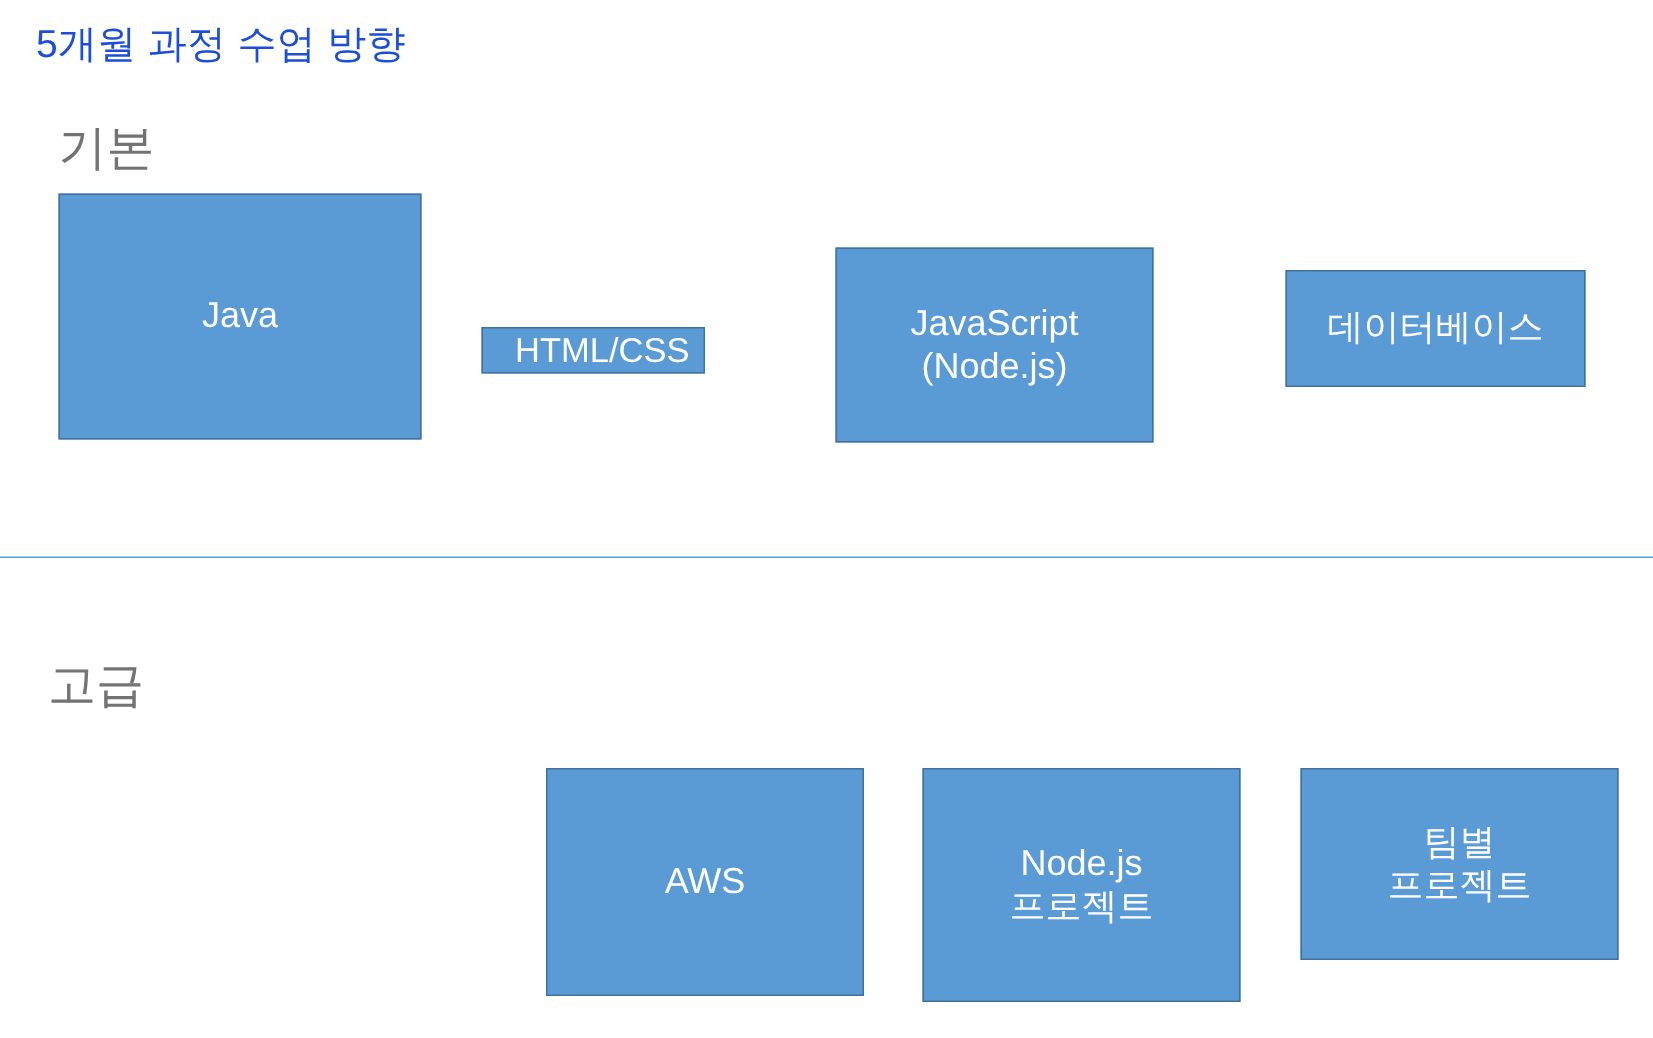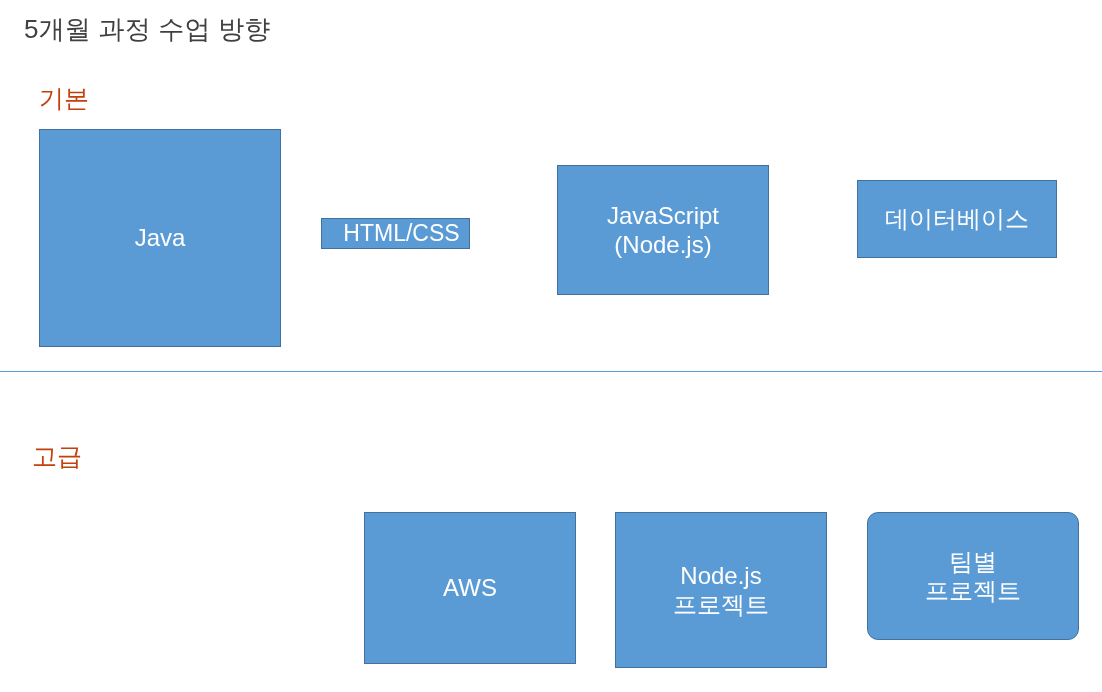--- a/index.html
+++ b/index.html
@@ -21,29 +21,29 @@
     background: #ffffff;
   }
 
   
   .slide-title {
     position: absolute;
     left: 24px;
     top: 13px;
     font-size: 26px;
     line-height: 32px;
-    color: #404040;
+    color: #1d4ed8;
     white-space: nowrap;
     letter-spacing: 0.2px;
   }
   .section-label {
     position: absolute;
-    font-size: 25px;
+    font-size: 32px;
     line-height: 34px;
-    color: #c2410c;
+    color: #737373;
     white-space: nowrap;
   }
   #label-basic  { left: 39px; top: 81px; }
   #label-advanced { left: 32px; top: 439px; }
 
   
   .divider {
     position: absolute;
     left: 0px;
     top: 371px;
@@ -64,30 +64,30 @@
     justify-content: center;
     text-align: center;
     line-height: 1.22;
     font-size: 24px;
     white-space: pre-line;
     padding: 2px;
   }
   .topic-box.small-pad { padding: 0 4px; }
 
   
-  #box-java        { left: 39px;  top: 129px; width: 242px; height: 218px; }
+  #box-java        { left: 39px;  top: 129px; width: 242px; height: 164px; }
   #box-htmlcss     { left: 321px; top: 218px; width: 149px; height: 31px;  font-size: 23px; padding-left: 16px; }
   #box-javascript  { left: 557px; top: 165px; width: 212px; height: 130px; }
   #box-database    { left: 857px; top: 180px; width: 200px; height: 78px;  }
 
   
   #box-springjpa   { left: 58px;  top: 487px; width: 265px; height: 181px; }
   #box-aws         { left: 364px; top: 512px; width: 212px; height: 152px; }
   #box-nodeproject { left: 615px; top: 512px; width: 212px; height: 156px; }
-  #box-teamproject { left: 867px; top: 512px; width: 212px; height: 128px; border-radius: 11px; }
+  #box-teamproject { left: 867px; top: 512px; width: 212px; height: 128px; }
 </style>
 </head>
 <body>
 
 <div id="slide">
 
   <div class="slide-title">5개월 과정 수업 방향</div>
 
   <div class="section-label" id="label-basic">기본</div>
 

